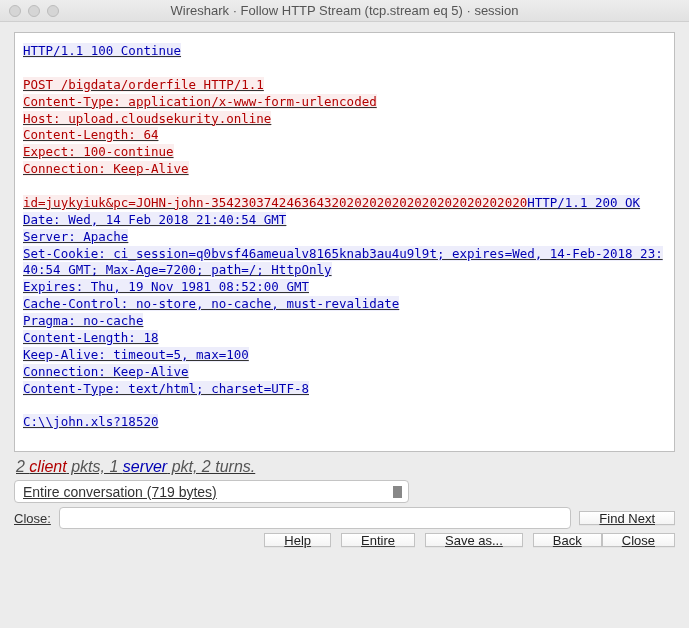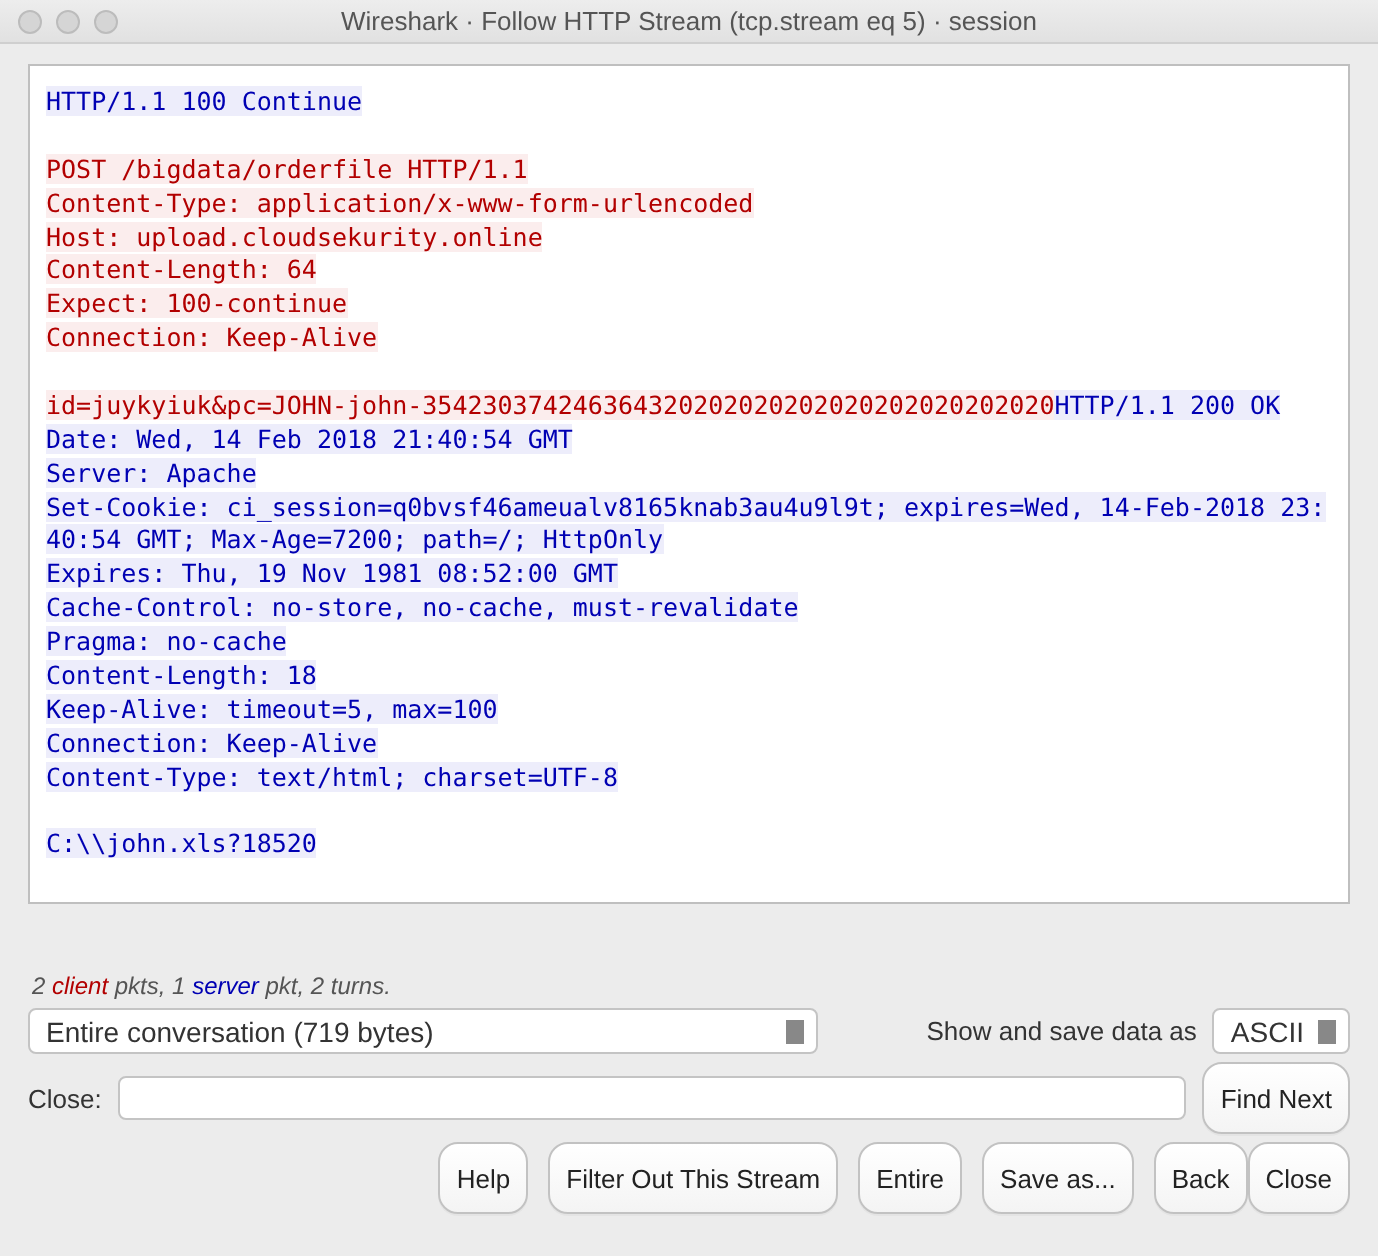--- a/index.html
+++ b/index.html
@@ -34,41 +34,41 @@
     text-align: center;
     font-size: 13px; color: #555;
     pointer-events: none;
   }
   .window {
     padding: 10px 14px 14px 14px;
     display: flex;
     flex-direction: column;
     height: calc(628px - 22px);
     gap: 4px;
+    text-decoration: underline;
   }
   .stream {
     background: #fff;
     border: 1px solid #bfbfbf;
     font-family: "Menlo", "Monaco", monospace;
     font-size: 12.5px;
     line-height: 1.35;
     white-space: pre-wrap;
     word-break: break-all;
     padding: 10px 8px;
     height: 420px;
     overflow: auto;
   }
   .seg-client { background: #fbeded; color: #b20000; }
   .seg-server { background: #ededfb; color: #0000b3; }
   .stats {
-    font-size: 12px;
+    font-size: 16px;
     font-style: italic;
     color: #555;
     padding: 2px 2px 0 2px;
-    margin-top: 28px;
   }
   .stats .client { color: #b20000; }
   .stats .server { color: #0000b3; }
   .row {
     display: flex;
     align-items: center;
     gap: 8px;
   }
   .select {
     background: #fff;
@@ -112,23 +112,23 @@
   }
   .ascii-select { flex: 0 0 63px; }
   .label { font-size: 13px; color: #333; }
   .input {
     background:#fff; border:1px solid #c4c4c4; border-radius:4px;
     height:22px; font-size:13px; padding:0 6px; flex:1;
   }
   .btn {
     background: linear-gradient(#fff,#f4f4f4);
     border: 1px solid #c2c2c2;
-    border-radius: 10px;
-    height: 36px;
-    padding: 0 8px;
+    border-radius: 0;
+    height: 14px;
+    padding: 0 19px;
     font-size: 13px;
     color: #222;
     display:flex; align-items:center; justify-content:center;
     box-shadow: 0 1px 0 rgba(0,0,0,0.03);
     cursor: default;
   }
   .bottom {
     display:flex;
     justify-content:flex-end;
     align-items:center;
@@ -177,42 +177,31 @@
   </div>
 
   <div class="row">
     <div class="select conv-select">
       <span>Entire conversation (719 bytes)</span>
       <span class="arrows">
           <span class="arr-up"></span>
           <span class="arr-down"></span>
         </span>
     </div>
-    <div class="saveas-mid">
-      <span class="label">Show and save data as</span>
-      <div class="select ascii-select">
-        <span>ASCII</span>
-        <span class="arrows">
-            <span class="arr-up"></span>
-            <span class="arr-down"></span>
-          </span>
-      </div>
-    </div>
   </div>
 
   <div class="row">
     <span class="label">Close:</span>
     <input class="input" type="text" value="" style="">
     <div class="btn">Find Next</div>
   </div>
 
   <div class="bottom">
     <div class="bottom-left">
       <div class="btn">Help</div>
-      <div class="btn">Filter Out This Stream</div>
       <div class="btn">Entire</div>
       <div class="btn">Save as...</div>
       <div class="btn">Back</div>
     </div>
     <div class="btn">Close</div>
   </div>
 
 </div>
 
 </body></html>

